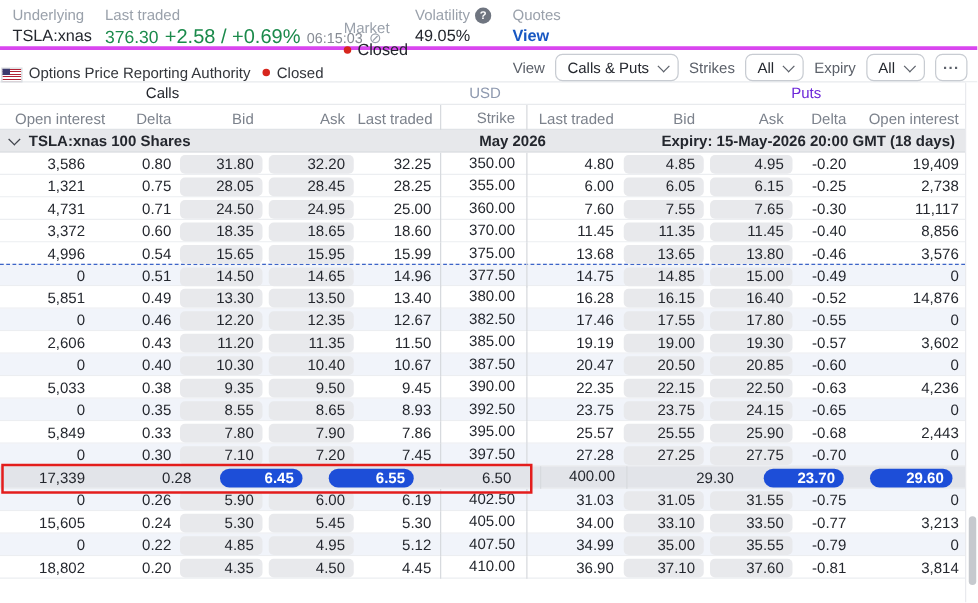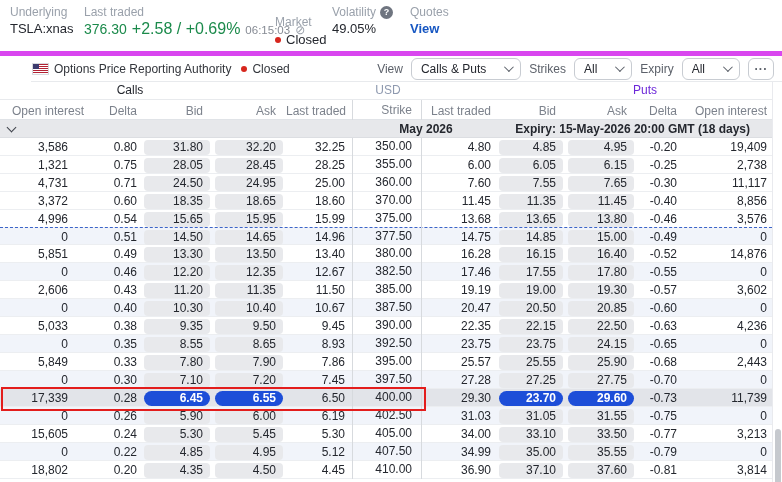--- a/index.html
+++ b/index.html
@@ -5,22 +5,22 @@
   * { box-sizing: border-box; }
   html,body { margin:0; padding:0; }
   body {
     width:782px; height:482px; overflow:hidden;
     font-family:"Liberation Sans", sans-serif;
     font-size:12px; color:#24272e; background:#fff;
   }
 
   
   .topbar {
-    height:56px; display:flex; align-items:flex-start;
-    padding:4px 10px 0 10px; border-bottom:5px solid #d946ef;
+    height:40px; display:flex; align-items:flex-start;
+    padding:4px 10px 0 10px; border-bottom:3px solid #d946ef;
   }
   .tb-col { display:flex; flex-direction:column; line-height:16px; }
   .tb-label { color:#9aa1ab; font-size:12px; display:flex; align-items:center; gap:4px; }
   .tb-value { font-size:13px; color:#24272e; margin-top:1px; }
   .col-underlying { width:62px; }
   .col-lasttraded { margin-left:12px; width:176px; }
   .col-market { margin-left:15px; width:57px;margin-top:10px; }
   .col-vol { width:68px; }
   .col-quotes { margin-left:10px; }
   .price-line { display:flex; align-items:baseline; gap:5px; margin-top:1px; white-space:nowrap; }
@@ -32,33 +32,33 @@
   .status-line { display:flex; align-items:center; font-size:13px; margin-top:2px; }
   .help-ic {
     display:inline-flex; align-items:center; justify-content:center;
     width:13px; height:13px; border-radius:50%; background:#6f7580;
     color:#fff; font-size:9px; font-weight:bold;
   }
   .link-blue { color:#1757c2; font-weight:bold; font-size:13px; cursor:pointer; margin-top:1px; }
 
   
   .toolbar {
-    height:26px; display:flex; align-items:center;
-    padding:0 8px 0 2px; border-bottom:1px solid #e8eaed;margin-left:31px;
+    height:26px; display:flex; align-items:flex-end;
+    padding:0 8px 0 2px; border-bottom:1px solid #e8eaed;
   }
   .flag { position:relative; width:15px; height:10px; margin-right:6px;
     background:repeating-linear-gradient(#b22234 0 1px, #fff 1px 2px);
     outline:1px solid #d7dade; flex:0 0 auto; }
   .flag::after { content:""; position:absolute; left:0; top:0; width:6px; height:5px; background:#3c3b6e; }
   .feed-name { color:#33363c; font-size:12px; }
   .feed-status { display:flex; align-items:center; margin-left:10px; color:#33363c; }
   .tb-right { margin-left:auto; display:flex; align-items:center; gap:8px; }
   .ctl-label { color:#5c616a; font-size:12px; }
   .dd {
-    display:flex; align-items:center; gap:18px;
+    display:flex; align-items:center; gap:7px;
     border:1px solid #c8ccd2; border-radius:6px;
     padding:2px 9px; font-size:12px; color:#24272e; cursor:pointer; background:#fff;
     height:22px;
   }
   .chev { width:7px; height:7px; border-right:1.5px solid #5c616a; border-bottom:1.5px solid #5c616a;
     transform:rotate(45deg) translateY(-2px); flex:0 0 auto; }
   .more-btn {
     border:1px solid #c8ccd2; border-radius:6px; height:22px; width:26px;
     display:flex; align-items:center; justify-content:center;
     color:#5c616a; font-weight:bold; letter-spacing:1px; cursor:pointer; background:#fff;
@@ -93,28 +93,28 @@
   .col-hdr .h-pdelta { padding-right:7px; }
   .col-hdr .h-poi { padding-right:5px; }
 
   .month-row {
     position:relative; height:18px; background:#e7e8eb;
     display:flex; align-items:center; font-weight:bold; font-size:12px;
     border-bottom:1px solid #dcdee2;
   }
   .collapse-chev { width:7px; height:7px; border-right:1.6px solid #3f434b; border-bottom:1.6px solid #3f434b;
     transform:rotate(45deg); margin:-3px 8px 0 8px; }
-  .month-center { position:absolute; left:426px; transform:translateX(-50%); }
-  .month-expiry { position:absolute; right:22px; }
+  .month-center { position:absolute; left:410px; transform:translateX(-50%); }
+  .month-expiry { position:absolute; right:8px; }
 
   
   .trow { height:18px; align-items:center; border-bottom:1px solid #eceef1; background:#fff; }
   .trow.tint { background:#f1f4fa; }
   .trow.dashed { border-top:1px dashed #3c64c8; margin-top:-1px; }
-  .trow.hl { background:#e2e4e9; position:relative; }
+  .trow.hl { background:#e2e4e9; position:relative;gap:16px; }
   .trow.hl::after { content:""; position:absolute; left:1px; top:-2px; width:421px; height:20px;
     border:2px solid #e31d1c; pointer-events:none; }
   .cell { text-align:right; font-size:12px; white-space:nowrap; }
   .c-oi { padding-right:7px; }
   .c-delta { padding-right:5px; }
   .c-last { padding-right:7px; }
   .strike { padding-right:9px; border-left:1px solid #d7dade; border-right:1px solid #d7dade; height:18px; line-height:17px; }
   .trow.hl .strike, .trow.tint .strike { background:transparent; }
   .p-last { padding-right:6px; }
   .p-delta { padding-right:7px; }
@@ -205,20 +205,21 @@
       <div class="h-strike">Strike</div>
       <div class="h-plast">Last traded</div>
       <div class="h-pbid">Bid</div>
       <div class="h-pask">Ask</div>
       <div class="h-pdelta">Delta</div>
       <div class="h-poi">Open interest</div>
     </div>
 
     <div class="month-row">
       <span class="collapse-chev"></span>
+      <span>TSLA:xnas 100 Shares</span>
       <span class="month-center">May 2026</span>
       <span class="month-expiry">Expiry: 15-May-2026 20:00 GMT (18 days)</span>
     </div>
 
     <div id="rows">
         <div class="grid trow">
           <div class="cell c-oi">3,586</div>
           <div class="cell c-delta">0.80</div>
           <div class="cell pillcell">
             <span class="pill">31.80</span>

